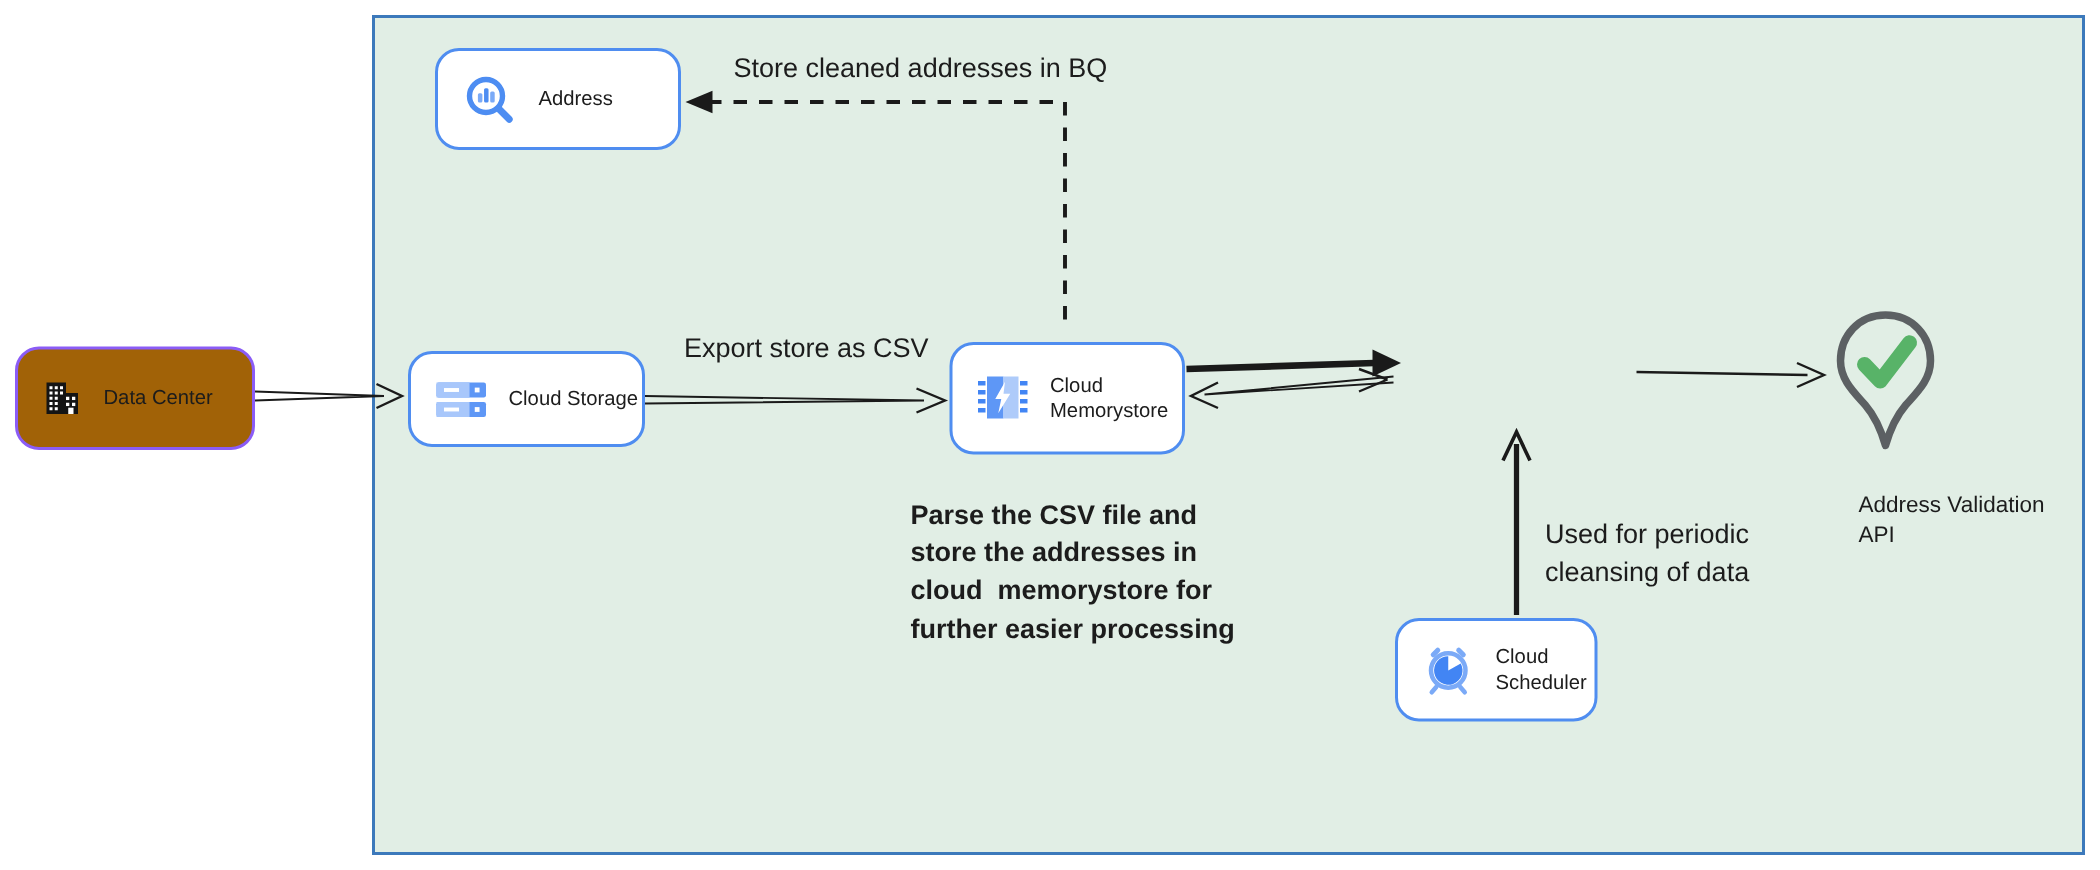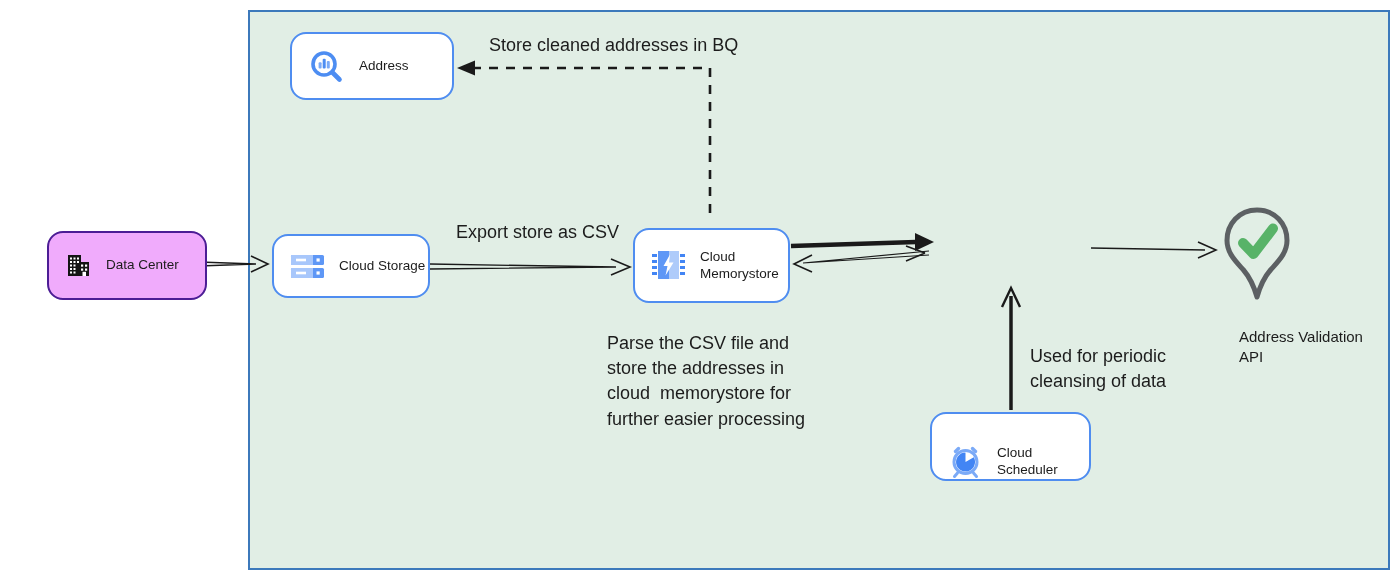--- a/index.html
+++ b/index.html
@@ -12,21 +12,21 @@
     background:#e1eee5;border:2px solid #3c79bb;box-sizing:border-box;
   }
   .edges{position:absolute;left:0;top:0;width:1400px;height:580px;pointer-events:none;}
   .node{
     position:absolute;box-sizing:border-box;background:#ffffff;
     border:2px solid #4f8df0;border-radius:16px;
     display:flex;align-items:center;gap:14px;padding-left:16px;
     font-size:13.5px;
   }
   .node .lbl{white-space:pre-wrap;line-height:1.25;}
-  .node.gray{background:#f0abfc;border:2px solid #4c1d95;margin-left:37px;}
+  .node.gray{background:#a16207;border:2px solid #8b5cf6;}
   .icon{flex:0 0 auto;display:block;}
   .edge-label{position:absolute;font-size:18px;white-space:pre-wrap;line-height:1.38;}
   .annotation{position:absolute;font-size:18px;white-space:pre-wrap;line-height:1.4;}
   .pin-wrap{position:absolute;left:1222px;top:206px;width:70px;height:120px;}
   .pin-label{position:absolute;left:1239px;top:327px;font-size:15px;white-space:pre-wrap;line-height:1.35;}
 </style>
 </head>
 <body>
 
 <div class="stage">
@@ -140,21 +140,21 @@
       </g>
       <rect x="7" y="1" width="11" height="28" fill="#5e97f6"></rect>
       <rect x="18" y="1" width="10" height="28" fill="#aecbfa"></rect>
       <polygon points="19,4.5 12.5,16 16.5,16 14.5,25.5 22.5,12.5 18,12.5" fill="#ffffff"></polygon>
     </svg>
     <span class="lbl">Cloud
 Memorystore</span>
   </div>
 
 
-  <div class="node" style="left:930px;top:412px;width:161px;height:69px;align-items:flex-end;">
+  <div class="node" style="left:930px;top:412px;width:135px;height:69px;">
     <svg class="icon" width="35" height="34" viewBox="0 0 35 34">
       <path d="M7.5,6.5 L10.5,3.5" stroke="#7baaf7" stroke-width="3.4" stroke-linecap="round"></path>
       <path d="M27.5,6.5 L24.5,3.5" stroke="#7baaf7" stroke-width="3.4" stroke-linecap="round"></path>
       <path d="M9.5,28 L6.5,31.5" stroke="#7baaf7" stroke-width="3" stroke-linecap="round"></path>
       <path d="M25.5,28 L28.5,31.5" stroke="#7baaf7" stroke-width="3" stroke-linecap="round"></path>
       <circle cx="17.5" cy="17" r="11.5" stroke="#7baaf7" stroke-width="3" fill="#ffffff"></circle>
       <path d="M17.5,17 L17.5,7.5 A9.5,9.5 0 1 0 25.8,12.3 Z" fill="#4285f4"></path>
     </svg>
     <span class="lbl">Cloud Scheduler</span>
   </div>
@@ -166,18 +166,18 @@
     </svg>
   </div>
   <div class="pin-label">Address Validation
 API</div>
 
   <div class="edge-label" style="left:489px;top:33px;">Store cleaned addresses in BQ</div>
   <div class="edge-label" style="left:456px;top:220px;">Export store as CSV</div>
   <div class="edge-label" style="left:1030px;top:344px;">Used for periodic
 cleansing of data</div>
 
-  <div class="annotation" style="left:607px;top:331px;">Parse the CSV file and
+  <div class="annotation" style="left:607px;top:331px;font-weight:bold;">Parse the CSV file and
 store the addresses in
 cloud  memorystore for
 further easier processing</div>
 
 </div>
 
 </body></html>

